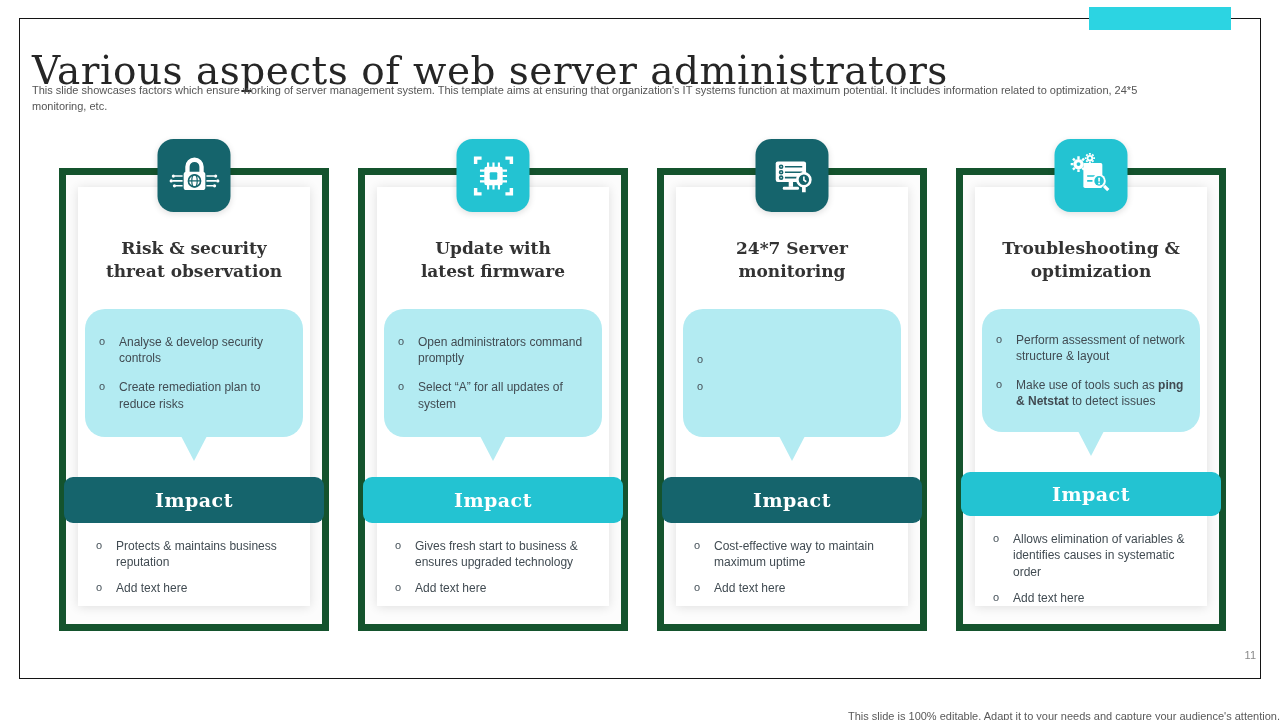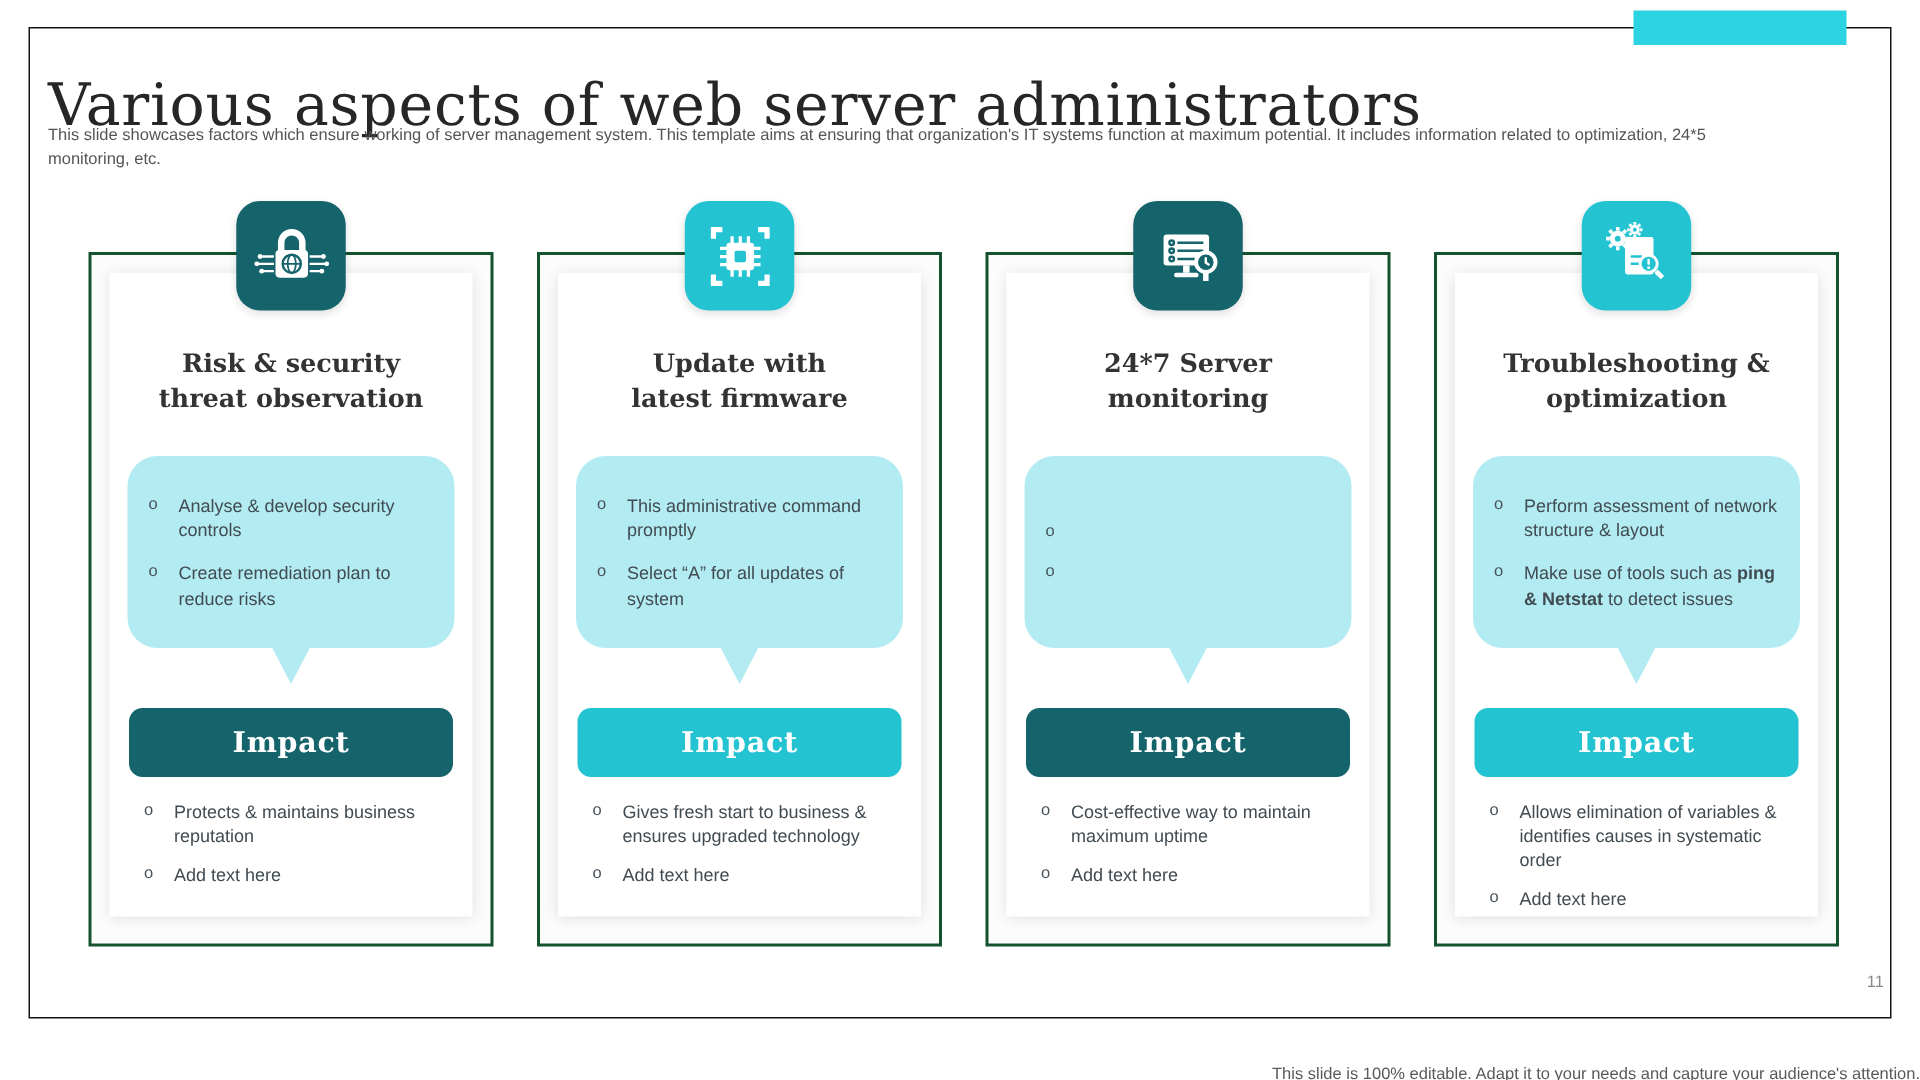--- a/index.html
+++ b/index.html
@@ -27,21 +27,21 @@
   .page-subtitle{
     position:absolute;left:32px;top:72px;width:1220px;
     font-size:11px;line-height:1.45;color:#555;white-space:pre-line;z-index:2;
   }
   .columns{
     position:absolute;left:59px;top:168px;width:1167px;height:463px;
     display:flex;justify-content:space-between;z-index:2;
   }
   .col-outer{
     position:relative;width:270px;height:463px;
-    border:2px solid #14532d;background:#fcfcfc;
+    border:7px solid #14532d;background:#fcfcfc;
   }
   .icon-badge{
     position:absolute;top:-36px;left:50%;transform:translateX(-50%);
     width:73px;height:73px;border-radius:16px;z-index:4;
     display:flex;align-items:center;justify-content:center;
     box-shadow:0 2px 6px rgba(0,0,0,0.12);
   }
   .theme-dark .icon-badge{background:var(--dark-teal);color:var(--dark-teal);}
   .theme-cyan .icon-badge{background:var(--cyan);color:var(--cyan);}
   .icon-badge svg{width:52px;height:52px;display:block;}
@@ -64,21 +64,21 @@
   }
   .marker{flex:0 0 20px;font-size:11px;color:#47525a;}
   .pt{flex:1;}
   .pt b{font-weight:bold;}
   .tail{
     width:0;height:0;margin-top:-1px;
     border-left:13px solid transparent;border-right:13px solid transparent;
     border-top:25px solid var(--light-cyan);
   }
   .impact-button{
-    margin-top:16px;width:216px;height:46px;border-radius:9px;border:none;
+    margin-top:16px;width:260px;height:46px;border-radius:9px;border:none;
     display:flex;align-items:center;justify-content:center;cursor:pointer;
     font-family:"DejaVu Serif", serif;font-weight:bold;font-size:19px;
     color:#fff;letter-spacing:0.5px;
   }
   .theme-dark .impact-button{background:var(--dark-teal);}
   .theme-cyan .impact-button{background:var(--cyan);}
   .impact-points{
     margin-top:15px;width:228px;display:flex;flex-direction:column;gap:10px;
     padding-left:16px;
   }
@@ -180,21 +180,21 @@
         <rect x="15.5" y="15.5" width="17" height="17" rx="2" fill="#fff"></rect>
         <rect x="20.5" y="20.5" width="7" height="7" rx="1" fill="currentColor"></rect>
       </svg>
     </div>
     <div class="card">
       <div class="card-title">Update with
 latest firmware</div>
       <div class="bubble">
         <div class="bubble-point">
           <span class="marker">o</span>
-          <span class="pt"><span>This administrative command promptly</span><b></b><span></span></span>
+          <span class="pt"><span>Open administrators command promptly</span><b></b><span></span></span>
         </div>
         <div class="bubble-point">
           <span class="marker">o</span>
           <span class="pt"><span>Select “A” for all updates of system</span><b></b><span></span></span>
         </div>
       </div>
       <div class="tail"></div>
       <button class="impact-button">Impact</button>
       <div class="impact-points">
         <div class="impact-point">

